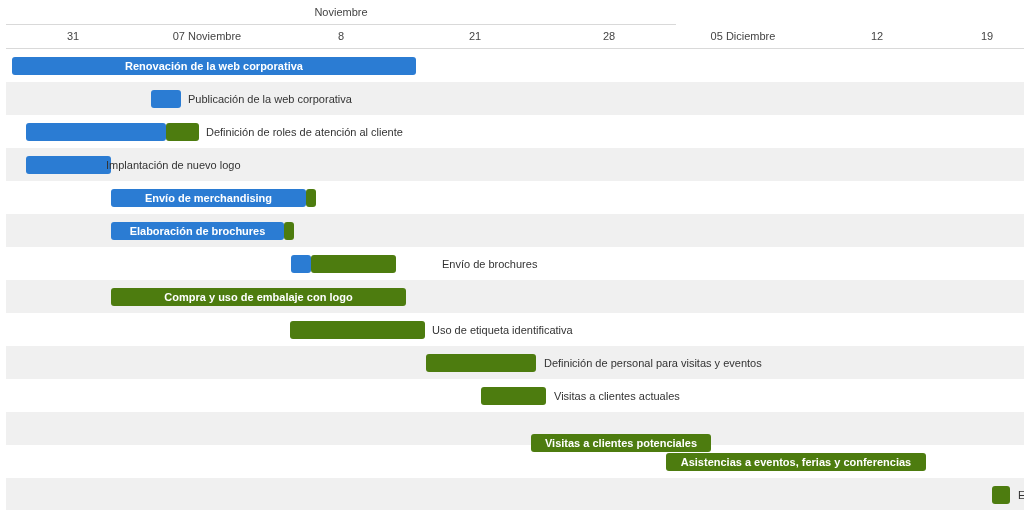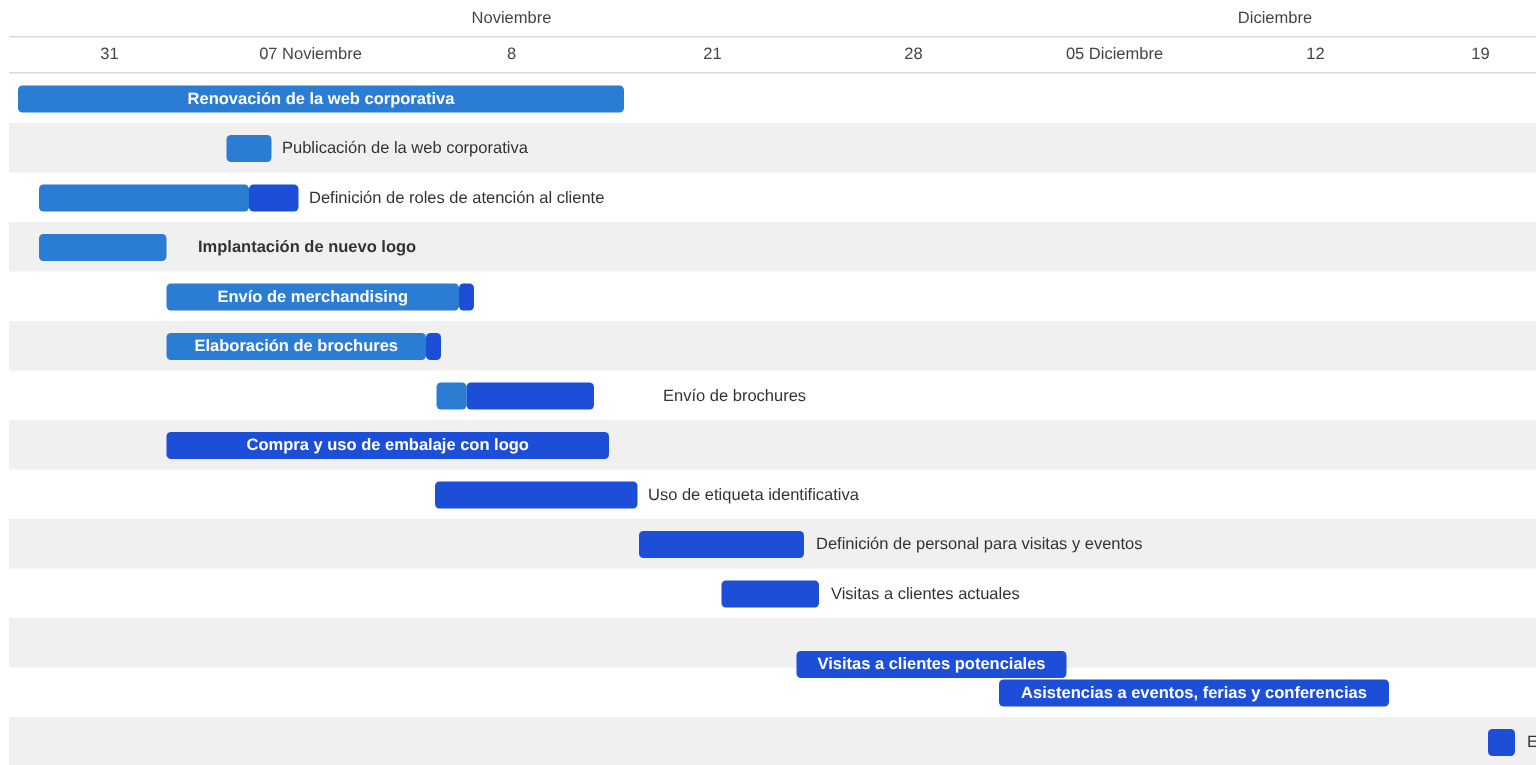--- a/index.html
+++ b/index.html
@@ -9,30 +9,29 @@
 .months>div,.days>div{flex:0 0 auto;display:flex;align-items:center;justify-content:center;color:#444;position:relative}
 .months>div{height:24px;border-bottom:1px solid #d9d9d9}
 .days>div{height:24px}
 .rows{position:relative}
 .row{height:33px;display:flex;align-items:center;position:relative}
 .row:nth-child(even){background:#f0f0f0}
 .bar{height:18px;border-radius:3px;position:absolute;display:flex;align-items:center;justify-content:center;box-sizing:border-box}
 .bar span{color:#fff;font-weight:bold;padding:0 6px;white-space:nowrap;overflow:hidden}
 .labelR{position:absolute;color:#333;white-space:nowrap}
 .blue{background:#2b7cd3}
-.green{background:#1d4ed8}
+.green{background:#4d7c0f}
 </style>
 </head>
 <body>
 
 <div class="gantt">
   <div class="head">
     <div class="months" id="months">
         <div style="width: 670px;">Noviembre</div>
-        <div style="width: 348px;">Diciembre</div>
       </div>
     <div class="days" id="days">
         <div style="width: 134px;">31</div>
         <div style="width: 134px;">07 Noviembre</div>
         <div style="width: 134px;">8</div>
         <div style="width: 134px;">21</div>
         <div style="width: 134px;">28</div>
         <div style="width: 134px;">05 Diciembre</div>
         <div style="width: 134px;">12</div>
         <div style="width: 86px;">19</div>
@@ -48,21 +47,21 @@
         <div class="bar blue" style="left: 145px; width: 30px;"></div>
         <div class="labelR" style="left: 182px;">Publicación de la web corporativa</div>
       </div>
       <div class="row">
         <div class="bar blue" style="left: 20px; width: 140px;"></div>
         <div class="bar green" style="left: 160px; width: 33px;"></div>
         <div class="labelR" style="left: 200px;">Definición de roles de atención al cliente</div>
       </div>
       <div class="row">
         <div class="bar blue" style="left: 20px; width: 85px;"></div>
-        <div class="labelR" style="left: 126px; font-weight: bold;">Implantación de nuevo logo</div>
+        <div class="labelR" style="left: 100px;">Implantación de nuevo logo</div>
       </div>
       <div class="row">
         <div class="bar blue" style="left: 105px; width: 195px; z-index: 2;">
           <span>Envío de merchandising</span>
         </div>
         <div class="bar green" style="left: 300px; width: 10px;"></div>
       </div>
       <div class="row">
         <div class="bar blue" style="left: 105px; width: 173px; z-index: 2;">
           <span>Elaboración de brochures</span>

